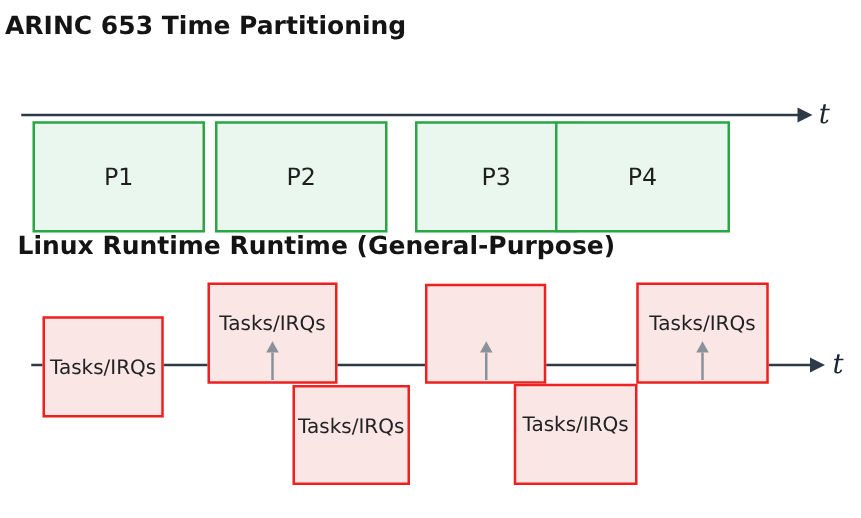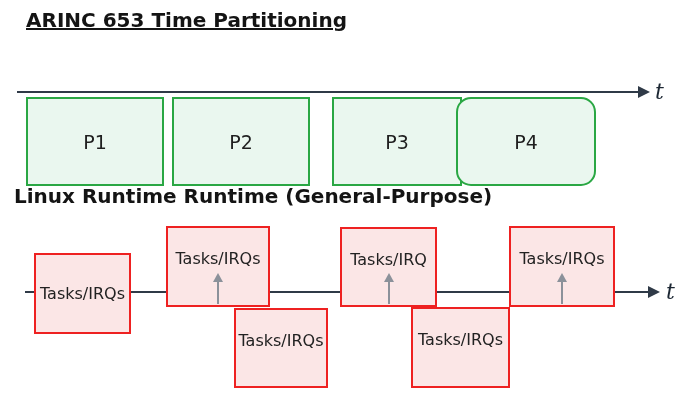--- a/index.html
+++ b/index.html
@@ -97,36 +97,36 @@
     height:22px;
     background:#8b919a;
   }
 </style>
 </head>
 <body>
 
 <div class="canvas">
 
   <div>
-    <div class="title" style="left:26px;top:8px;text-decoration:underline;">ARINC 653 Time Partitioning</div>
+    <div class="title" style="left:4px;top:8px;">ARINC 653 Time Partitioning</div>
 
     <div class="timeline" style="left:17px;top:91px;width:623px;"></div>
     <div class="tl-head" style="left:638px;top:86px;"></div>
     <div class="t-label" style="left:655px;top:81px;">t</div>
 
     <div class="pbox" style="left:26px;width:134px;">
       <span>P1</span>
     </div>
     <div class="pbox" style="left:172px;width:134px;">
       <span>P2</span>
     </div>
     <div class="pbox" style="left:332px;width:126px;">
       <span>P3</span>
     </div>
-    <div class="pbox" style="left:456px;width:136px;border-radius:15px;">
+    <div class="pbox" style="left:444px;width:136px;">
       <span>P4</span>
     </div>
   </div>
 
   <div>
     <div class="title" style="left:14px;top:184px;">Linux Runtime Runtime (General-Purpose)</div>
 
     <div class="timeline" style="left:25px;top:291px;width:623px;"></div>
     <div class="tl-head" style="left:648px;top:286px;"></div>
     <div class="t-label" style="left:666px;top:281px;">t</div>
@@ -141,21 +141,20 @@
         <div class="irq-head"></div>
         <div class="irq-shaft"></div>
       </div>
     </div>
 
     <div class="rbox" style="left:234px;top:308px;width:90px;height:76px;">
       <span class="blabel">Tasks/IRQs</span>
     </div>
 
     <div class="rbox" style="left:340px;top:227px;width:93px;height:76px;">
-      <span class="blabel">Tasks/IRQ</span>
       <div class="irq-arrow">
         <div class="irq-head"></div>
         <div class="irq-shaft"></div>
       </div>
     </div>
 
     <div class="rbox" style="left:411px;top:307px;width:95px;height:77px;">
       <span class="blabel">Tasks/IRQs</span>
     </div>
 

